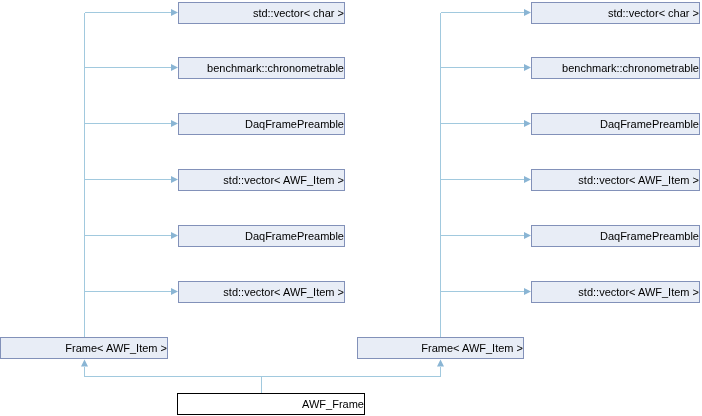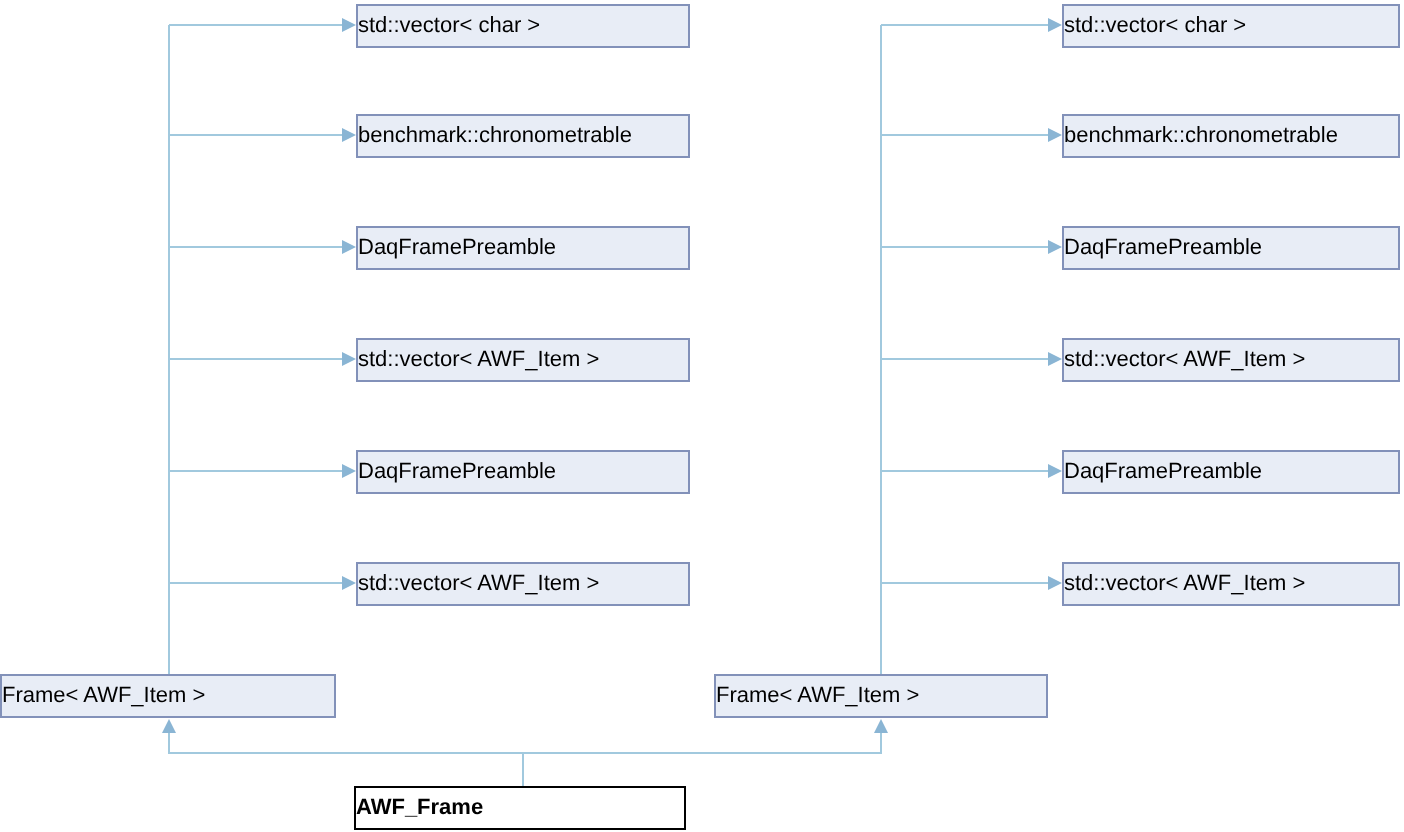--- a/index.html
+++ b/index.html
@@ -29,21 +29,21 @@
   }
   .node {
     position: absolute;
     box-sizing: border-box;
     height: 22px;
     border: 1px solid var(--node-border, #8291b9);
     background: var(--node-fill, #e8edf6);
     color: var(--text, #000000);
     font-size: 11px;
     line-height: 20px;
-    text-align: left;
+    text-align: right;
     white-space: nowrap;
     overflow: hidden;
     cursor: pointer;
   }
   .node.main {
     border: 1px solid var(--main-border, #000000);
     background: var(--main-fill, #ffffff);
     cursor: default;
   }
 </style>
@@ -104,15 +104,15 @@
   <div class="node" style="left:531px; top:2px;   width:169px;">std::vector&lt; char &gt;</div>
   <div class="node" style="left:531px; top:57px;  width:169px;">benchmark::chronometrable</div>
   <div class="node" style="left:531px; top:113px; width:169px;">DaqFramePreamble</div>
   <div class="node" style="left:531px; top:169px; width:169px;">std::vector&lt; AWF_Item &gt;</div>
   <div class="node" style="left:531px; top:225px; width:169px;">DaqFramePreamble</div>
   <div class="node" style="left:531px; top:281px; width:169px;">std::vector&lt; AWF_Item &gt;</div>
 
   <div class="node" style="left:0px;   top:337px; width:168px;">Frame&lt; AWF_Item &gt;</div>
   <div class="node" style="left:357px; top:337px; width:167px;">Frame&lt; AWF_Item &gt;</div>
 
-  <div class="node main" style="left:177px; top:393px; width:166px;font-weight:bold;">AWF_Frame</div>
+  <div class="node main" style="left:177px; top:393px; width:188px;">AWF_Frame</div>
 
 </div>
 
 </body></html>

